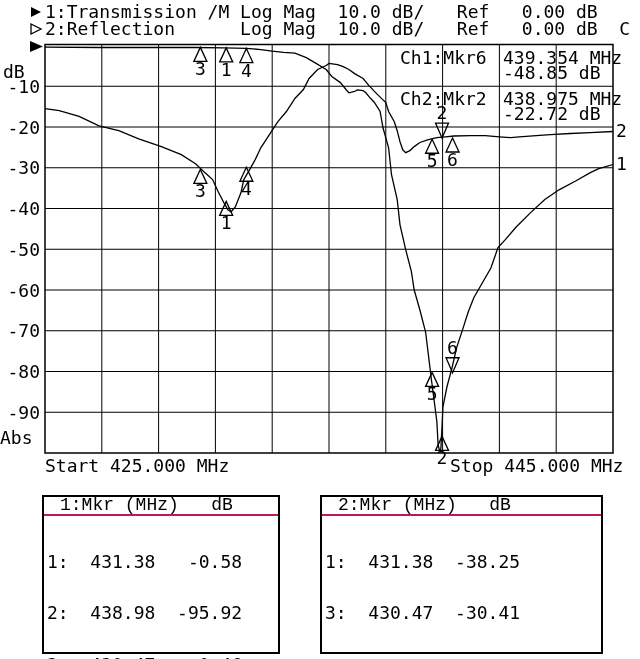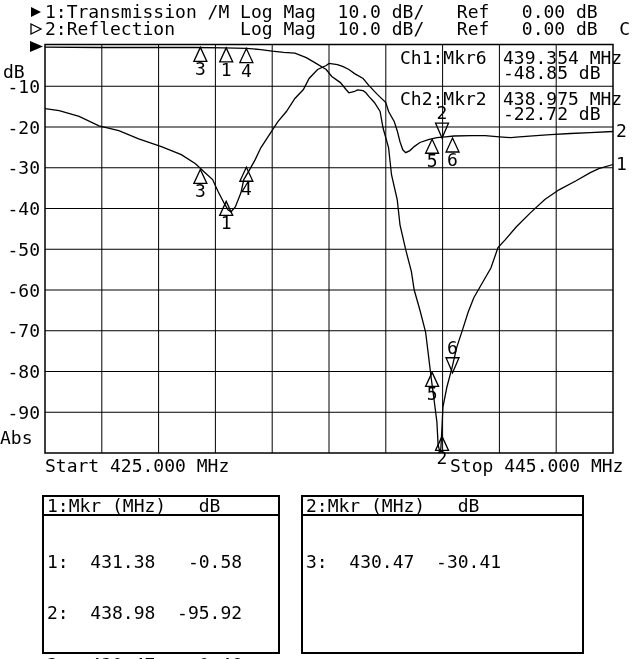--- a/index.html
+++ b/index.html
@@ -5,21 +5,21 @@
   html,body{margin:0;padding:0;}
   body{
     width:640px;height:659px;position:relative;background:#ffffff;color:#000000;
     font-family:"DejaVu Sans Mono","Liberation Mono",monospace;font-size:18px;
     overflow:hidden;
   }
   .t{position:absolute;white-space:pre;line-height:18px;}
   #plot{position:absolute;left:0;top:0;}
   #plot text{fill:#000000;font-family:"DejaVu Sans Mono","Liberation Mono",monospace;font-size:18px;}
   .mtable{position:absolute;border:2px solid #000;box-sizing:border-box;background:#fff;}
-  .thead{border-bottom:2px solid #000000;height:19px;line-height:17px;padding-left:3px;white-space:pre;box-sizing:border-box;}
+  .thead{border-bottom:2px solid #be185d;height:19px;line-height:17px;padding-left:16px;white-space:pre;box-sizing:border-box;font-family:Liberation Mono, monospace;}
   .tbody{padding:2px 0 0 3px;line-height:17.3px;white-space:pre;}
 </style>
 </head>
 <body>
 
 <svg id="plot" width="640" height="659">
   <polygon points="31,7 31,17 41,12" fill="#000"></polygon>
   <polygon points="31,24 31,34 41,29" fill="#fff" stroke="#000" stroke-width="1.3"></polygon>
   <polygon points="30,41 30,52 43,46.5" fill="#000"></polygon>
 <line x1="101.8" y1="44.5" x2="101.8" y2="453" stroke="#000" stroke-width="1"></line>
@@ -100,21 +100,22 @@
   <div class="thead">1:Mkr (MHz)   dB</div>
   <div class="tbody">
     <div>1:  431.38   -0.58</div>
     <div>2:  438.98  -95.92</div>
     <div>3:  430.47   -0.46</div>
     
     
     
   </div>
 </div>
-<div class="mtable" style="left:301px;top:495px;width:283px;height:159px">
+<div class="mtable" style="left:320px;top:495px;width:283px;height:159px">
   <div class="thead">2:Mkr (MHz)   dB</div>
   <div class="tbody">
+    <div>1:  431.38  -38.25</div>
     <div>3:  430.47  -30.41</div>
     
     
     
   </div>
 </div>
 
 </body></html>

